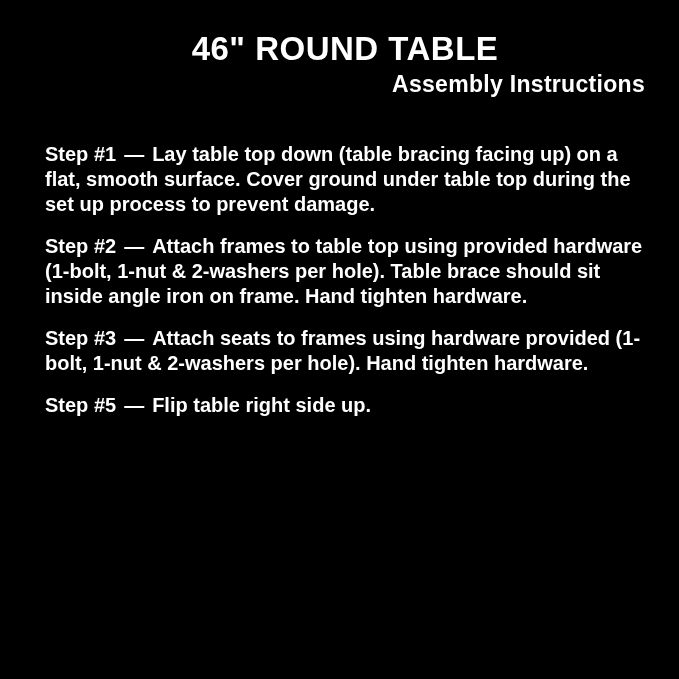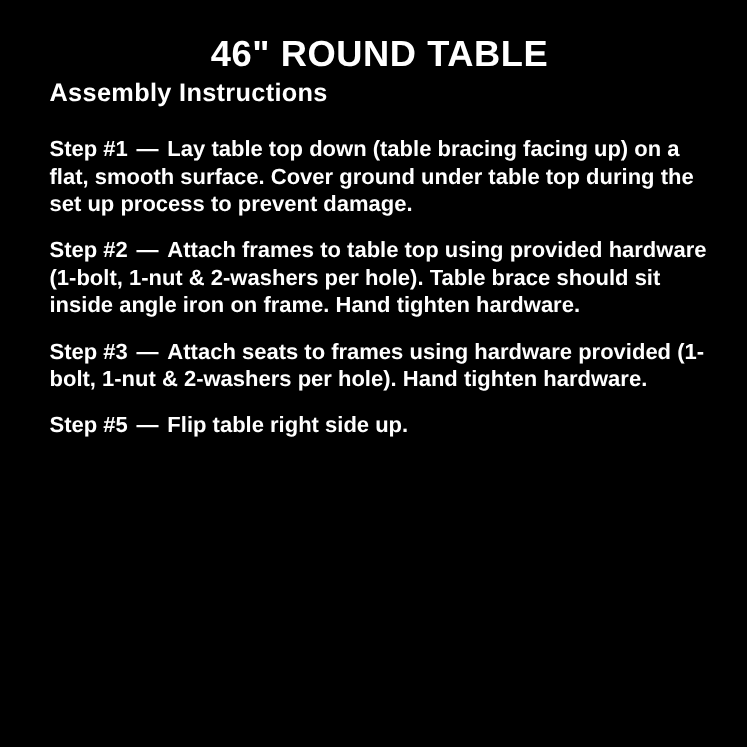--- a/index.html
+++ b/index.html
@@ -24,29 +24,29 @@
     margin: 0;
     text-align: center;
     font-size: 33px;
     font-weight: 800;
     letter-spacing: 0.5px;
     line-height: 1.18;
     color: #ffffff;
   }
   .subtitle {
     margin: 2px 0 0 0;
-    text-align: left;
+    text-align: right;
     font-size: 23px;
     font-weight: 800;
     letter-spacing: 0.3px;
     line-height: 1.2;
     color: #ffffff;
   }
   .steps {
-    margin-top: 25px;
+    margin-top: 43px;
     max-width: 600px;
   }
   .step {
     margin: 0 0 17px 0;
     font-size: 20px;
     font-weight: 800;
     line-height: 25px;
     color: #ffffff;
     text-align: left;
   }

